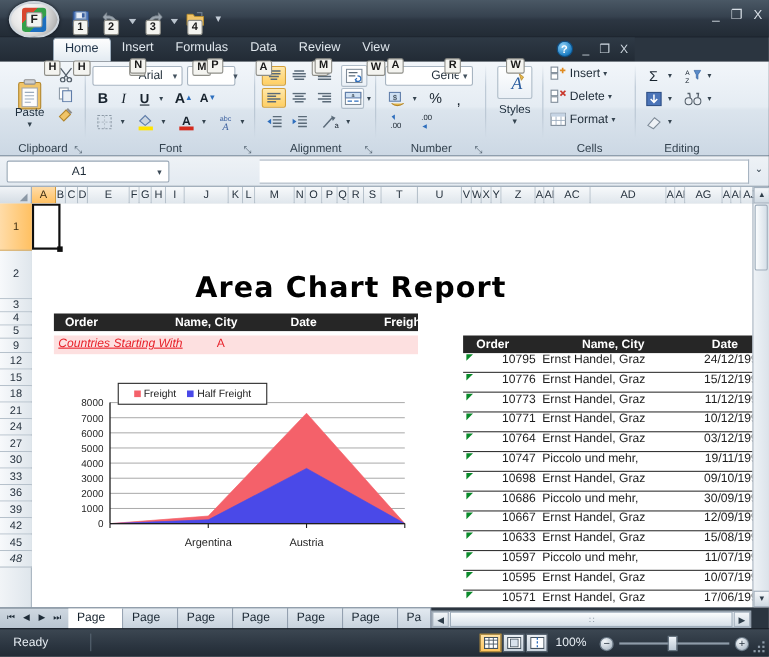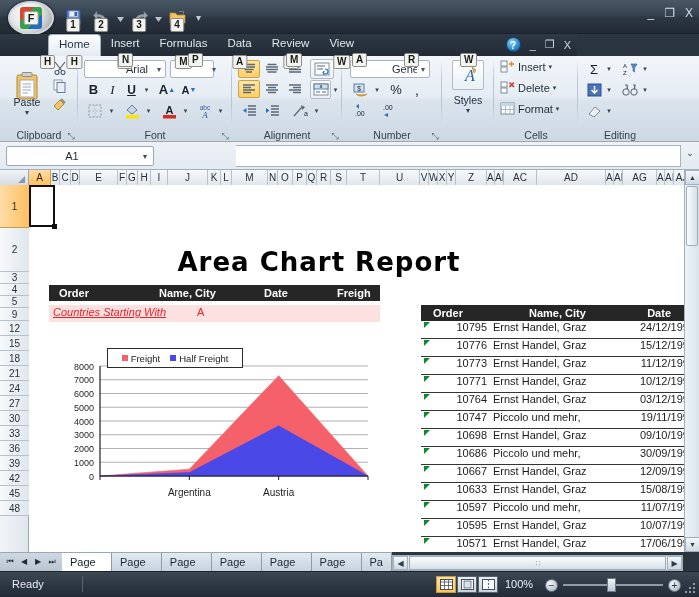--- a/index.html
+++ b/index.html
@@ -803,34 +803,34 @@
           <div class="rh" style="height: 15px; line-height: 15px;">18</div>
           <div class="rh" style="height: 15px; line-height: 15px;">21</div>
           <div class="rh" style="height: 15px; line-height: 15px;">24</div>
           <div class="rh" style="height: 15px; line-height: 15px;">27</div>
           <div class="rh" style="height: 15px; line-height: 15px;">30</div>
           <div class="rh" style="height: 15px; line-height: 15px;">33</div>
           <div class="rh" style="height: 15px; line-height: 15px;">36</div>
           <div class="rh" style="height: 15px; line-height: 15px;">39</div>
           <div class="rh" style="height: 15px; line-height: 15px;">42</div>
           <div class="rh" style="height: 15px; line-height: 15px;">45</div>
-          <div class="rh" style="height: 15px; line-height: 15px;">48</div>
+          <div class="rh" style="height: 15px; line-height: 15px; font-style: italic;">48</div>
         </div>
     </div>
 
     <div class="sheet">
       <div class="cellA1"></div>
 
       <div class="title-main">Area Chart Report</div>
 
       <div class="tblhdr" style="left:20px; top:100px; width:331px;">
         <span class="c" style="left:10px;">Order</span>
         <span class="c" style="left:110px;">Name, City</span>
         <span class="c" style="left:215px;">Date</span>
-        <span class="c" style="left:288px;">Freigh</span>
+        <span class="c" style="left:300px;">Freigh</span>
       </div>
 
       <div class="pinkband"></div>
       <div class="pinklabel">Countries Starting With</div>
       <div class="pinkval">A</div>
 
       <div class="chart">
         <svg id="chartsvg" width="331" height="160" viewBox="0 0 331 160">
             <line x1="50" y1="118" x2="318" y2="118" stroke="#9d9d9d" stroke-width="0.8"></line>
             <text x="44" y="121.5" text-anchor="end" font-size="9" fill="#1f1f1f" font-family="Liberation Sans">0</text>

